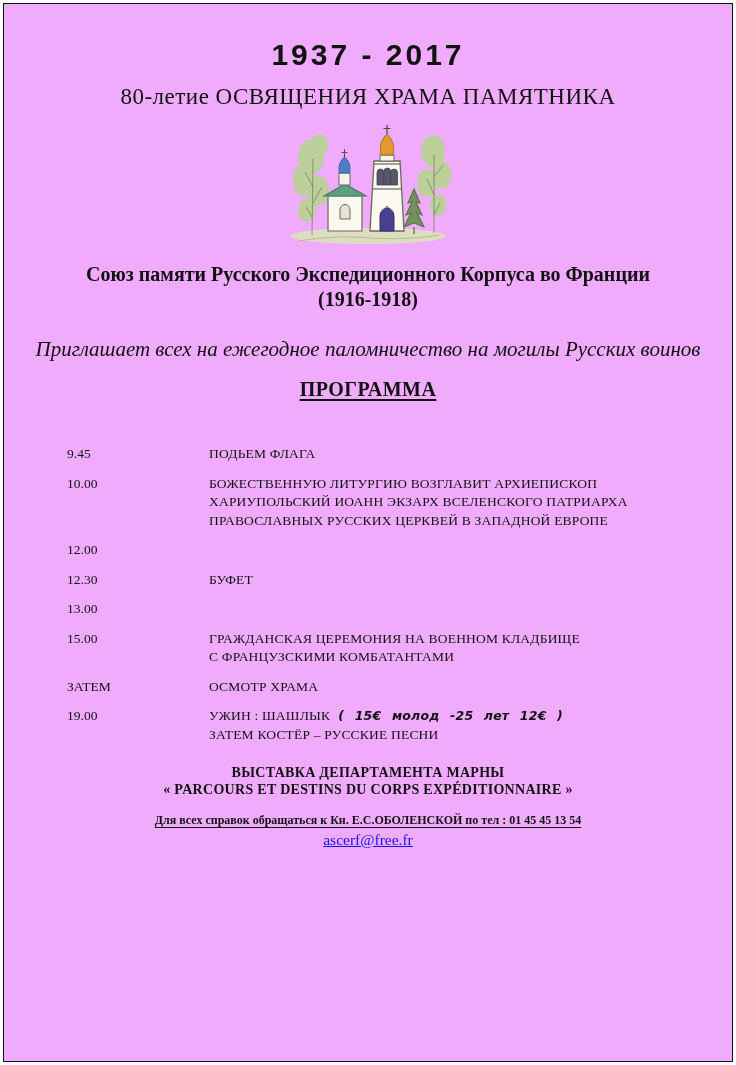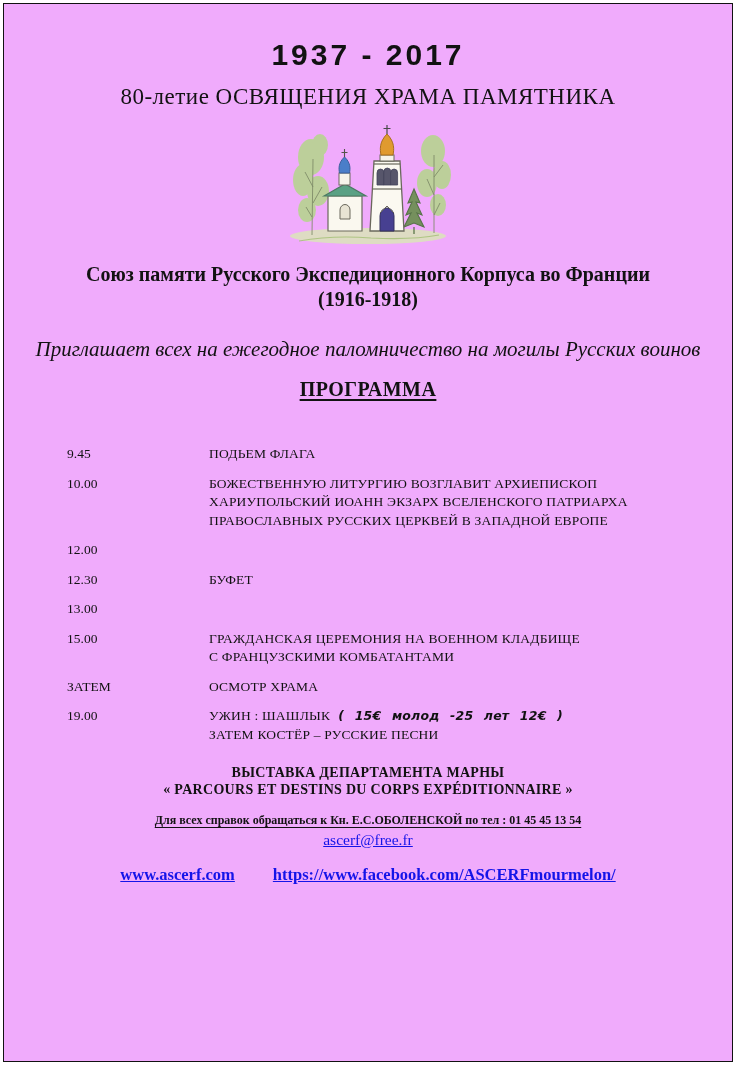--- a/index.html
+++ b/index.html
@@ -182,17 +182,14 @@
     <div>ВЫСТАВКА ДЕПАРТАМЕНТА МАРНЫ</div>
     <div>« PARCOURS ET DESTINS DU CORPS EXPÉDITIONNAIRE »</div>
   </div>
 
   <div class="center contact-line">Для всех справок обращаться к Кн. Е.С.ОБОЛЕНСКОЙ по тел : 01 45 45 13 54</div>
 
   <div class="center email-line">
     <a class="link">ascerf@free.fr</a>
   </div>
 
-  <div class="center links-line">
-    <a class="link">www.ascerf.com</a><span class="gap"></span><a class="link">https://www.facebook.com/ASCERFmourmelon/</a>
-  </div>
 
 </div>
 
 </body></html>

